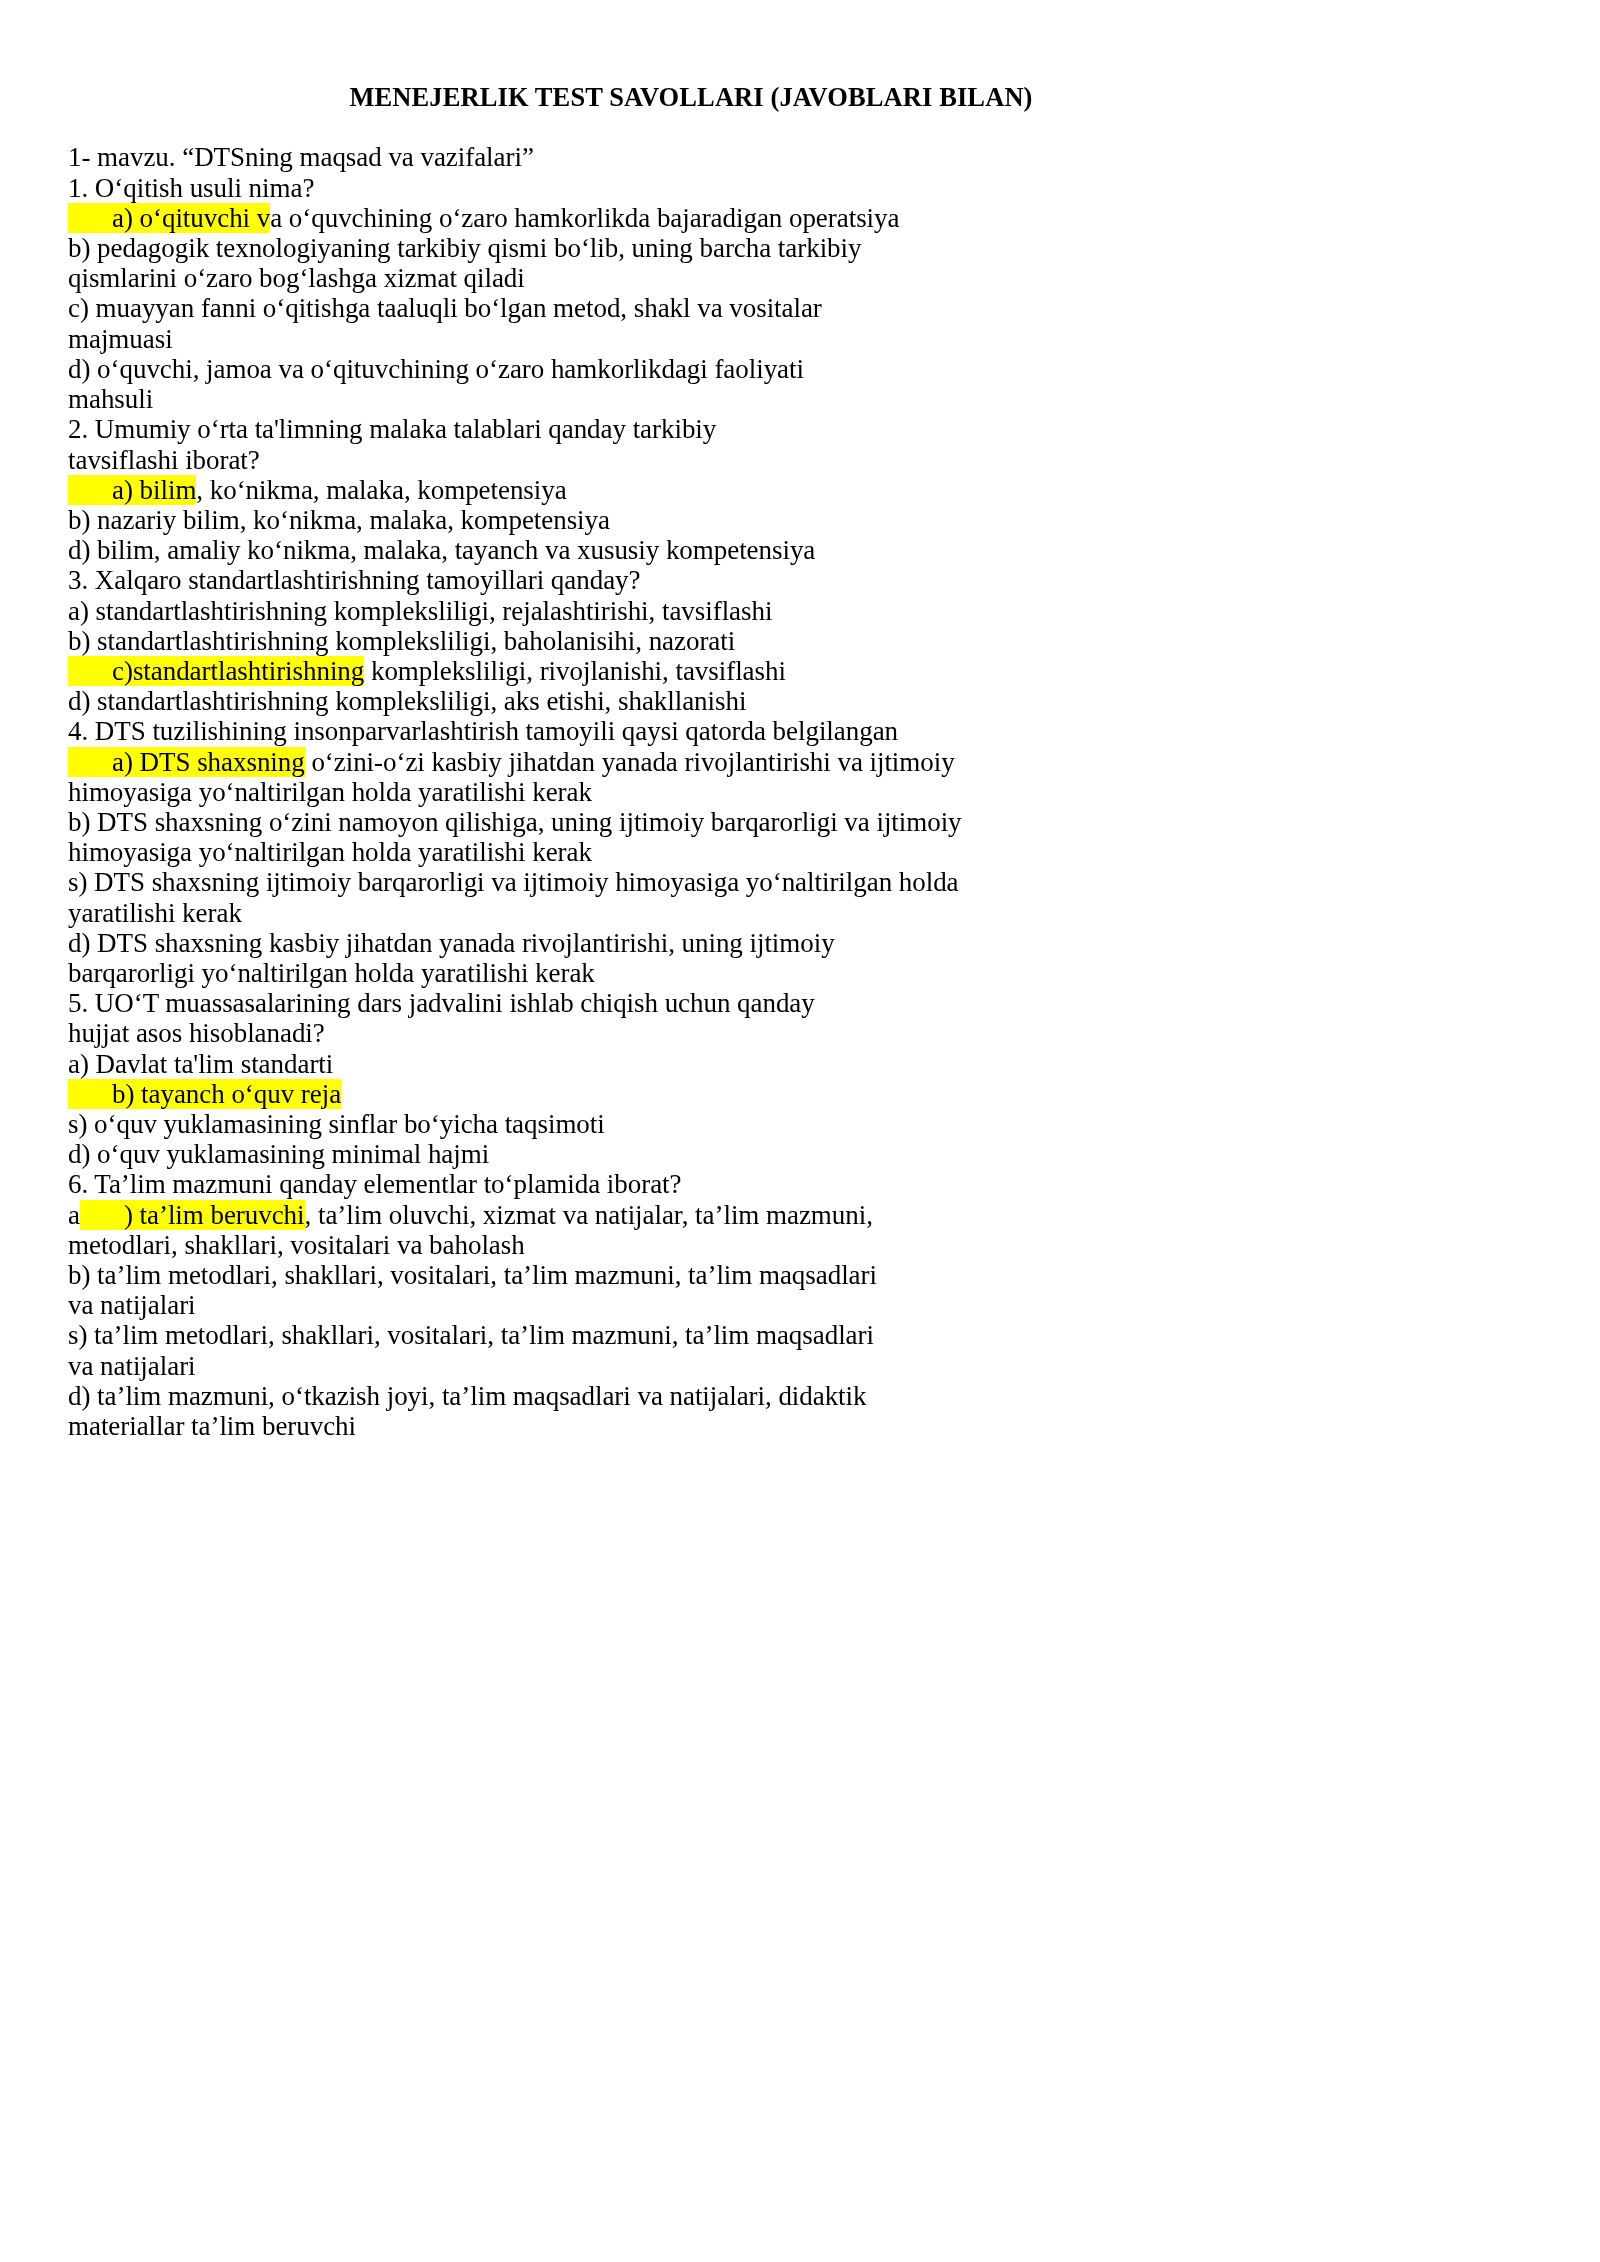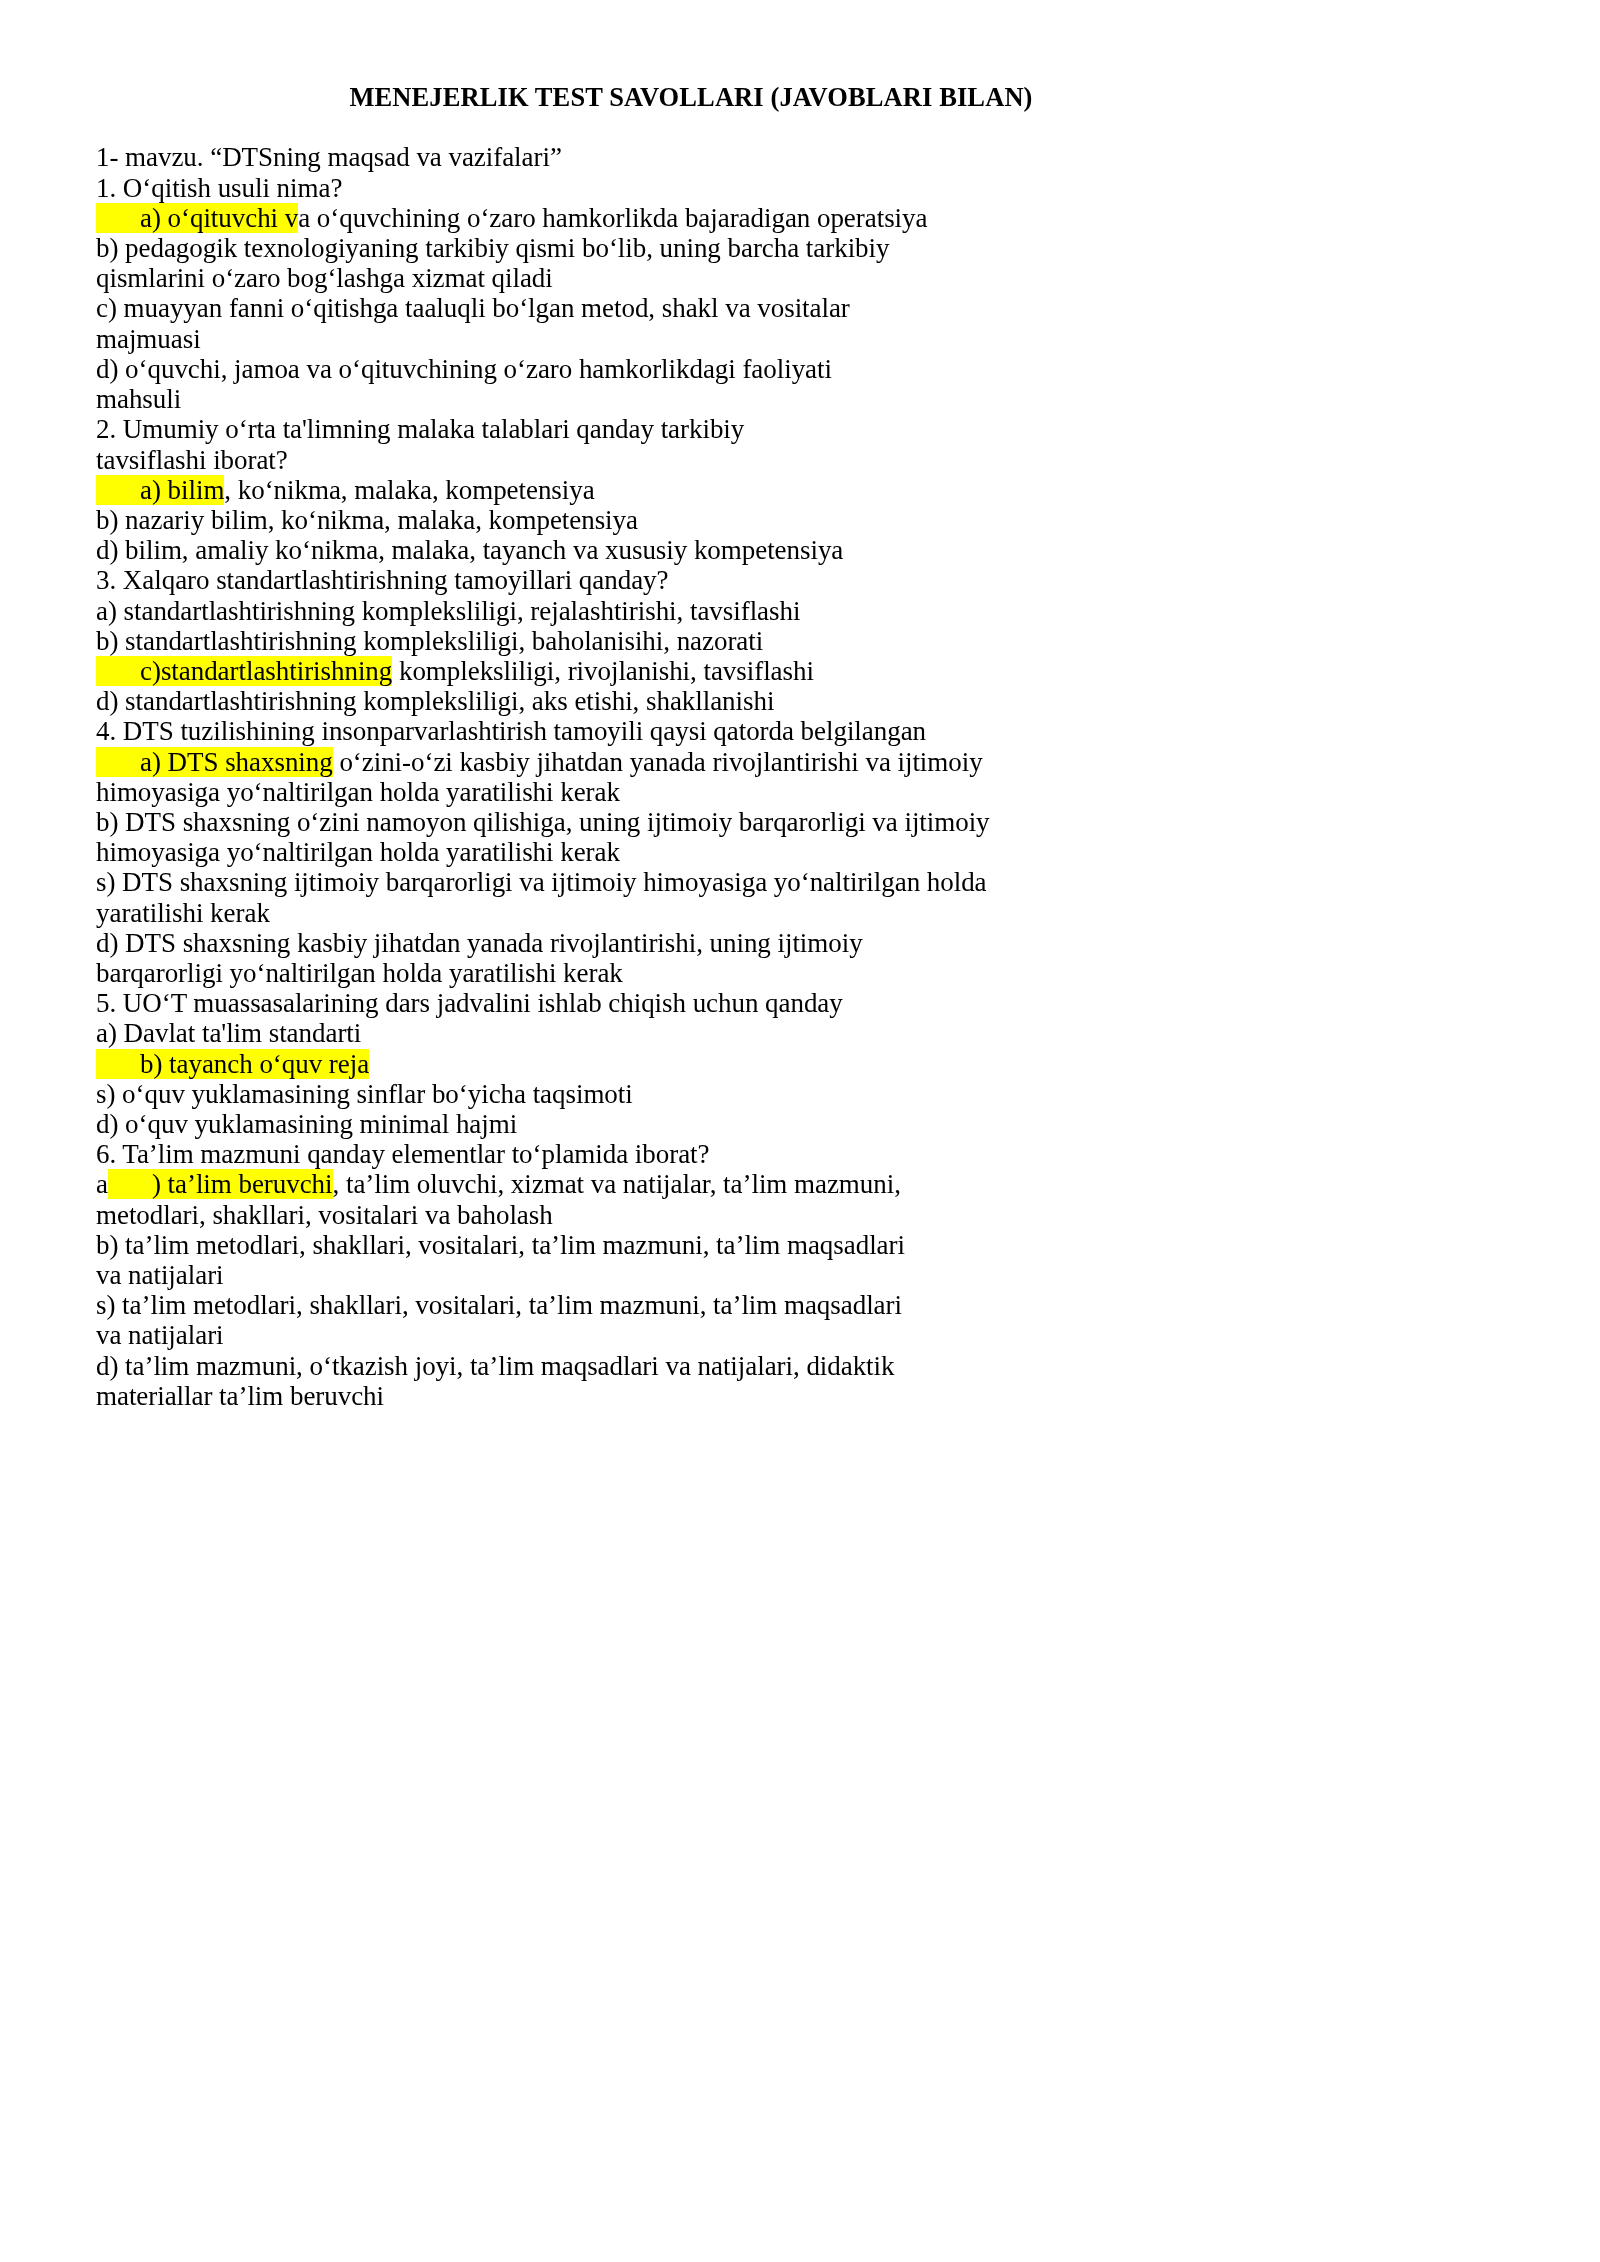--- a/index.html
+++ b/index.html
@@ -25,21 +25,21 @@
   .doc-title {
     font-size: 26.5px;
     font-weight: bold;
     text-align: center;
     letter-spacing: 0.1px;
     margin: 0;
     padding-top: 82px;
     line-height: 1.15;
   }
   .body-block {
-    margin-left: 96px;
+    margin-left: 68px;
     margin-right: 60px;
     padding-top: 30px;
   }
   .line {
     font-size: 27px;
     line-height: 30.2px;
     white-space: pre-wrap;
     text-align: left;
     letter-spacing: -0.05px;
   }
@@ -81,20 +81,21 @@
       <div class="line"><span>4. DTS tuzilishining insonparvarlashtirish tamoyili qaysi qatorda belgilangan</span></div>
       <div class="line"><mark class="hl">a) DTS shaxsning</mark><span> oʻzini-oʻzi kasbiy jihatdan yanada rivojlantirishi va ijtimoiy</span></div>
       <div class="line"><span>himoyasiga yoʻnaltirilgan holda yaratilishi kerak</span></div>
       <div class="line"><span>b) DTS shaxsning oʻzini namoyon qilishiga, uning ijtimoiy barqarorligi va ijtimoiy</span></div>
       <div class="line"><span>himoyasiga yoʻnaltirilgan holda yaratilishi kerak</span></div>
       <div class="line"><span>s) DTS shaxsning ijtimoiy barqarorligi va ijtimoiy himoyasiga yoʻnaltirilgan holda</span></div>
       <div class="line"><span>yaratilishi kerak</span></div>
       <div class="line"><span>d) DTS shaxsning kasbiy jihatdan yanada rivojlantirishi, uning ijtimoiy</span></div>
       <div class="line"><span>barqarorligi yoʻnaltirilgan holda yaratilishi kerak</span></div>
       <div class="line"><span>5. UOʻT muassasalarining dars jadvalini ishlab chiqish uchun qanday</span></div>
+      <div class="line"><span>hujjat asos hisoblanadi?</span></div>
       <div class="line"><span>a) Davlat ta'lim standarti</span></div>
       <div class="line"><mark class="hl">b) tayanch oʻquv reja</mark></div>
       <div class="line"><span>s) oʻquv yuklamasining sinflar boʻyicha taqsimoti</span></div>
       <div class="line"><span>d) oʻquv yuklamasining minimal hajmi</span></div>
       <div class="line"><span>6. Ta’lim mazmuni qanday elementlar toʻplamida iborat?</span></div>
       <div class="line"><span>a</span><mark class="hl">) ta’lim beruvchi</mark><span>, ta’lim oluvchi, xizmat va natijalar, ta’lim mazmuni,</span></div>
       <div class="line"><span>metodlari, shakllari, vositalari va baholash</span></div>
       <div class="line"><span>b) ta’lim metodlari, shakllari, vositalari, ta’lim mazmuni, ta’lim maqsadlari</span></div>
       <div class="line"><span>va natijalari</span></div>
       <div class="line"><span>s) ta’lim metodlari, shakllari, vositalari, ta’lim mazmuni, ta’lim maqsadlari</span></div>

